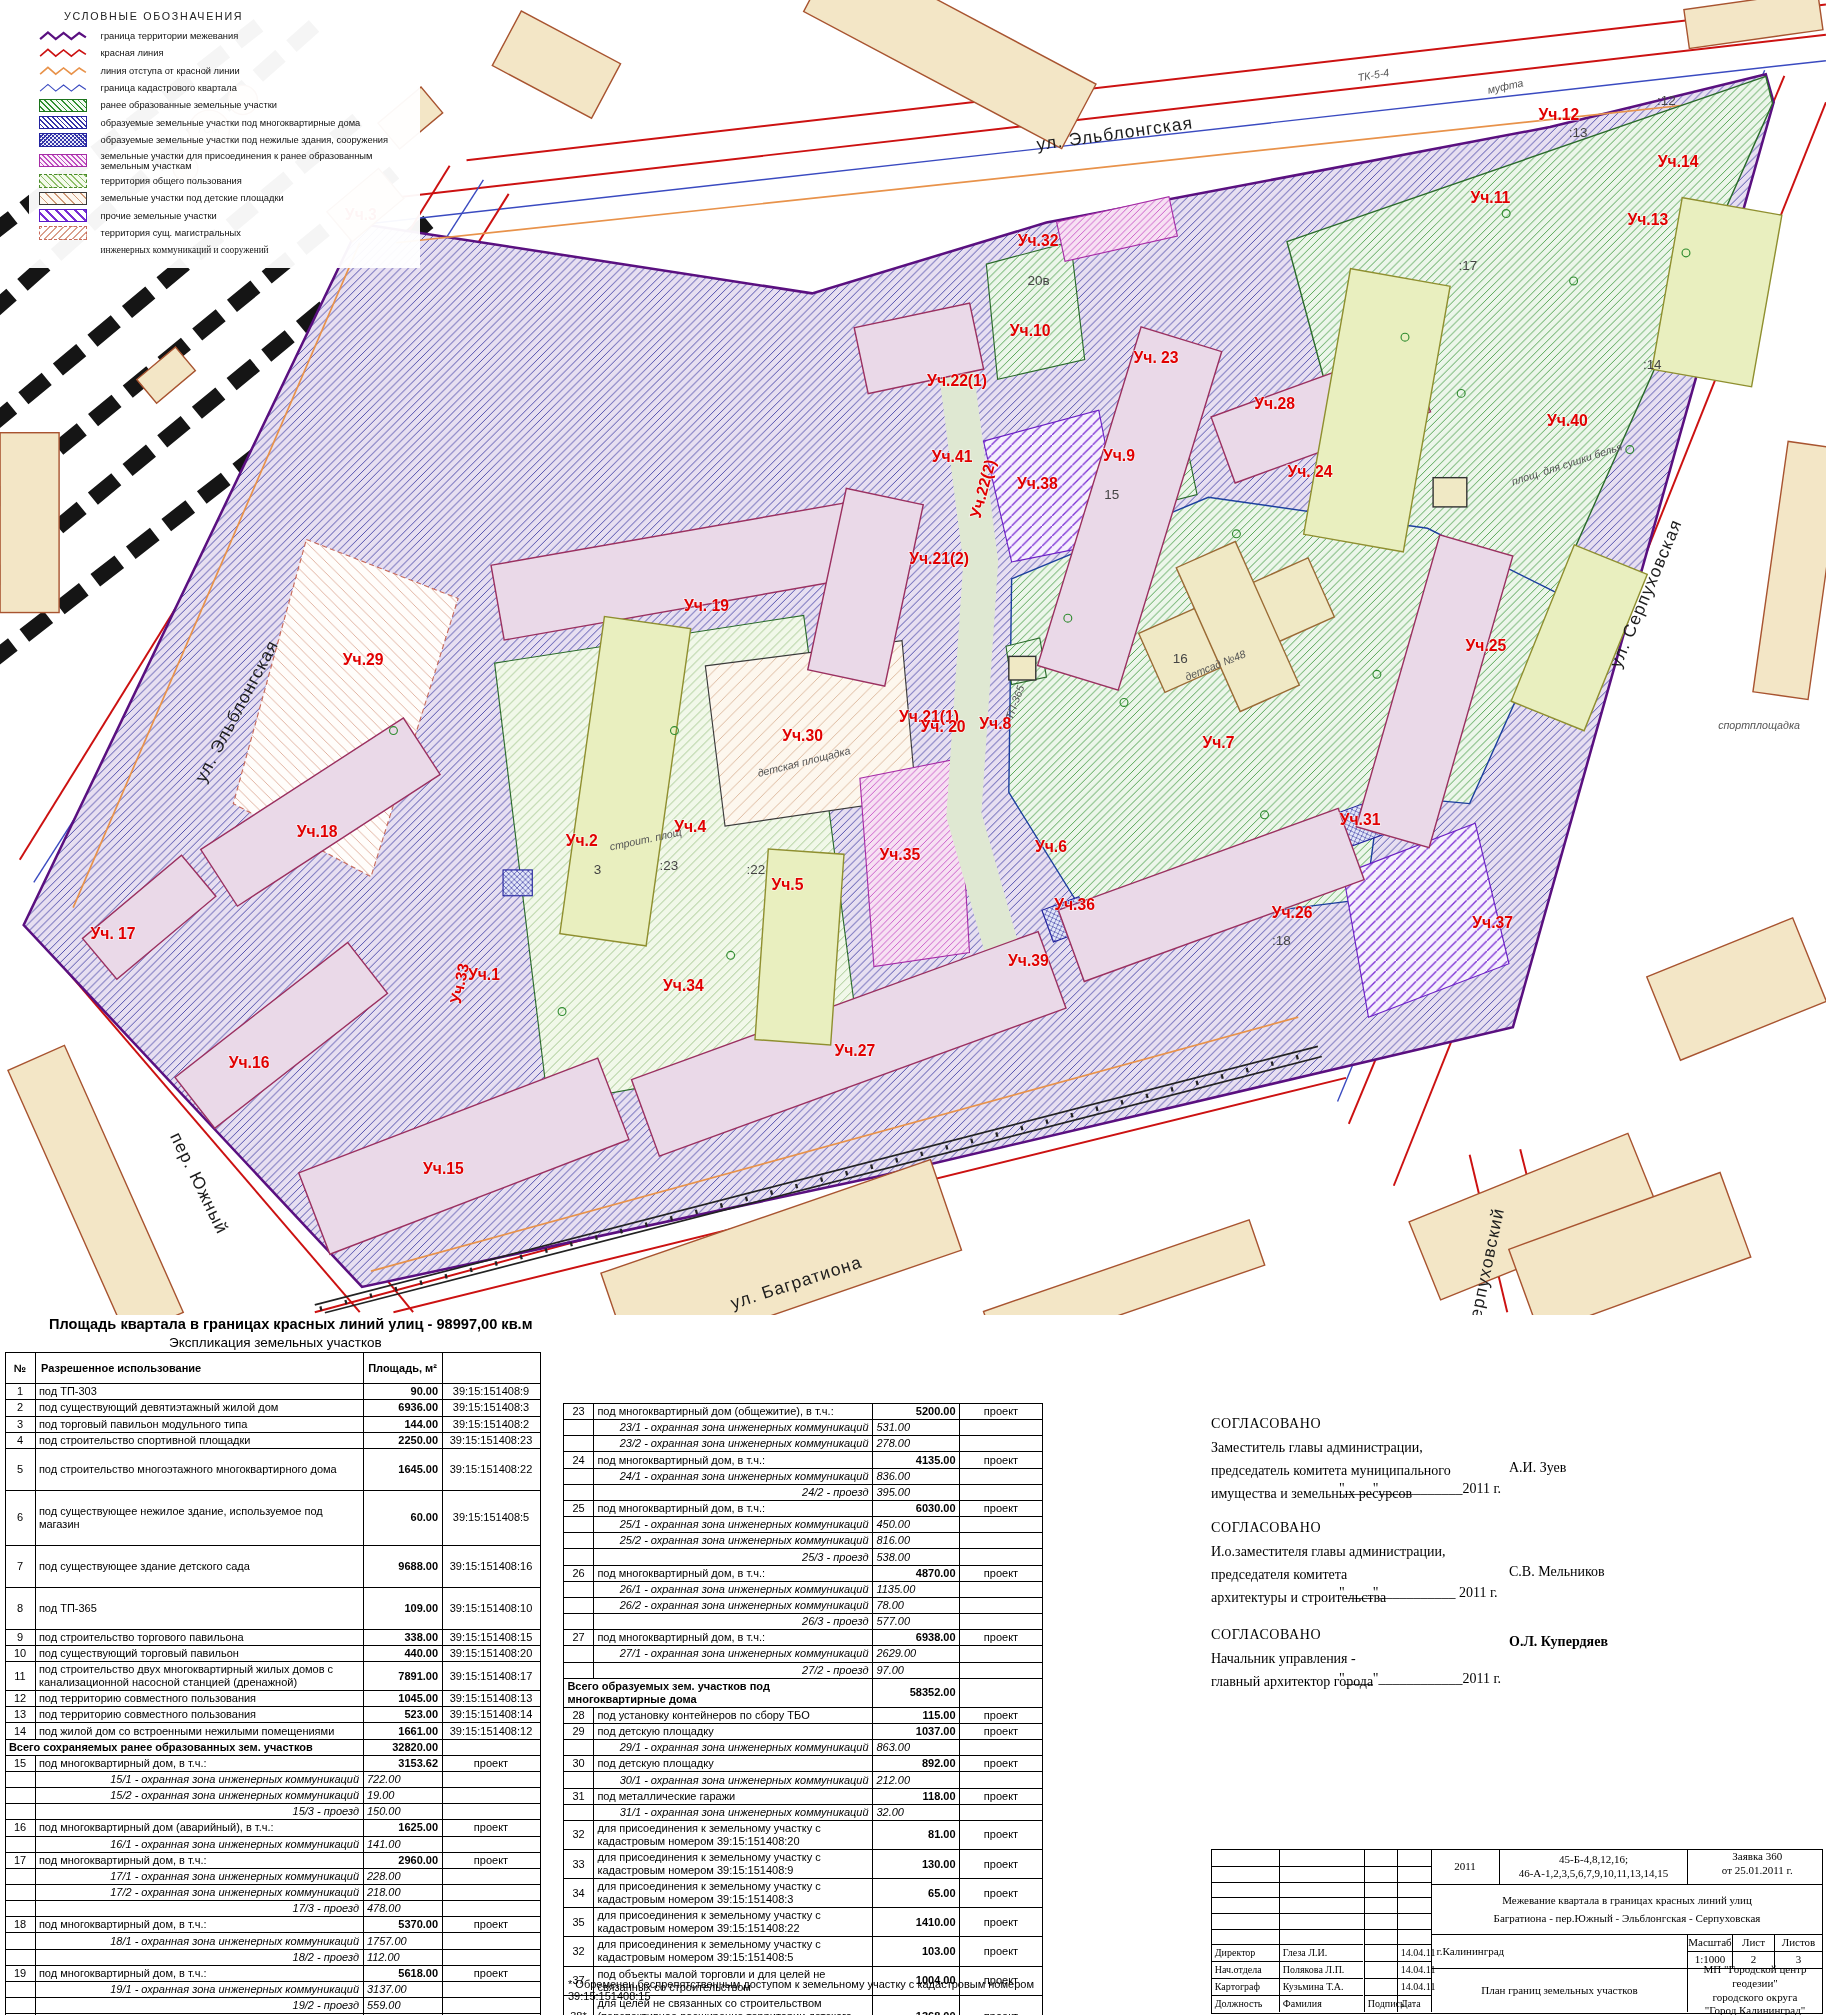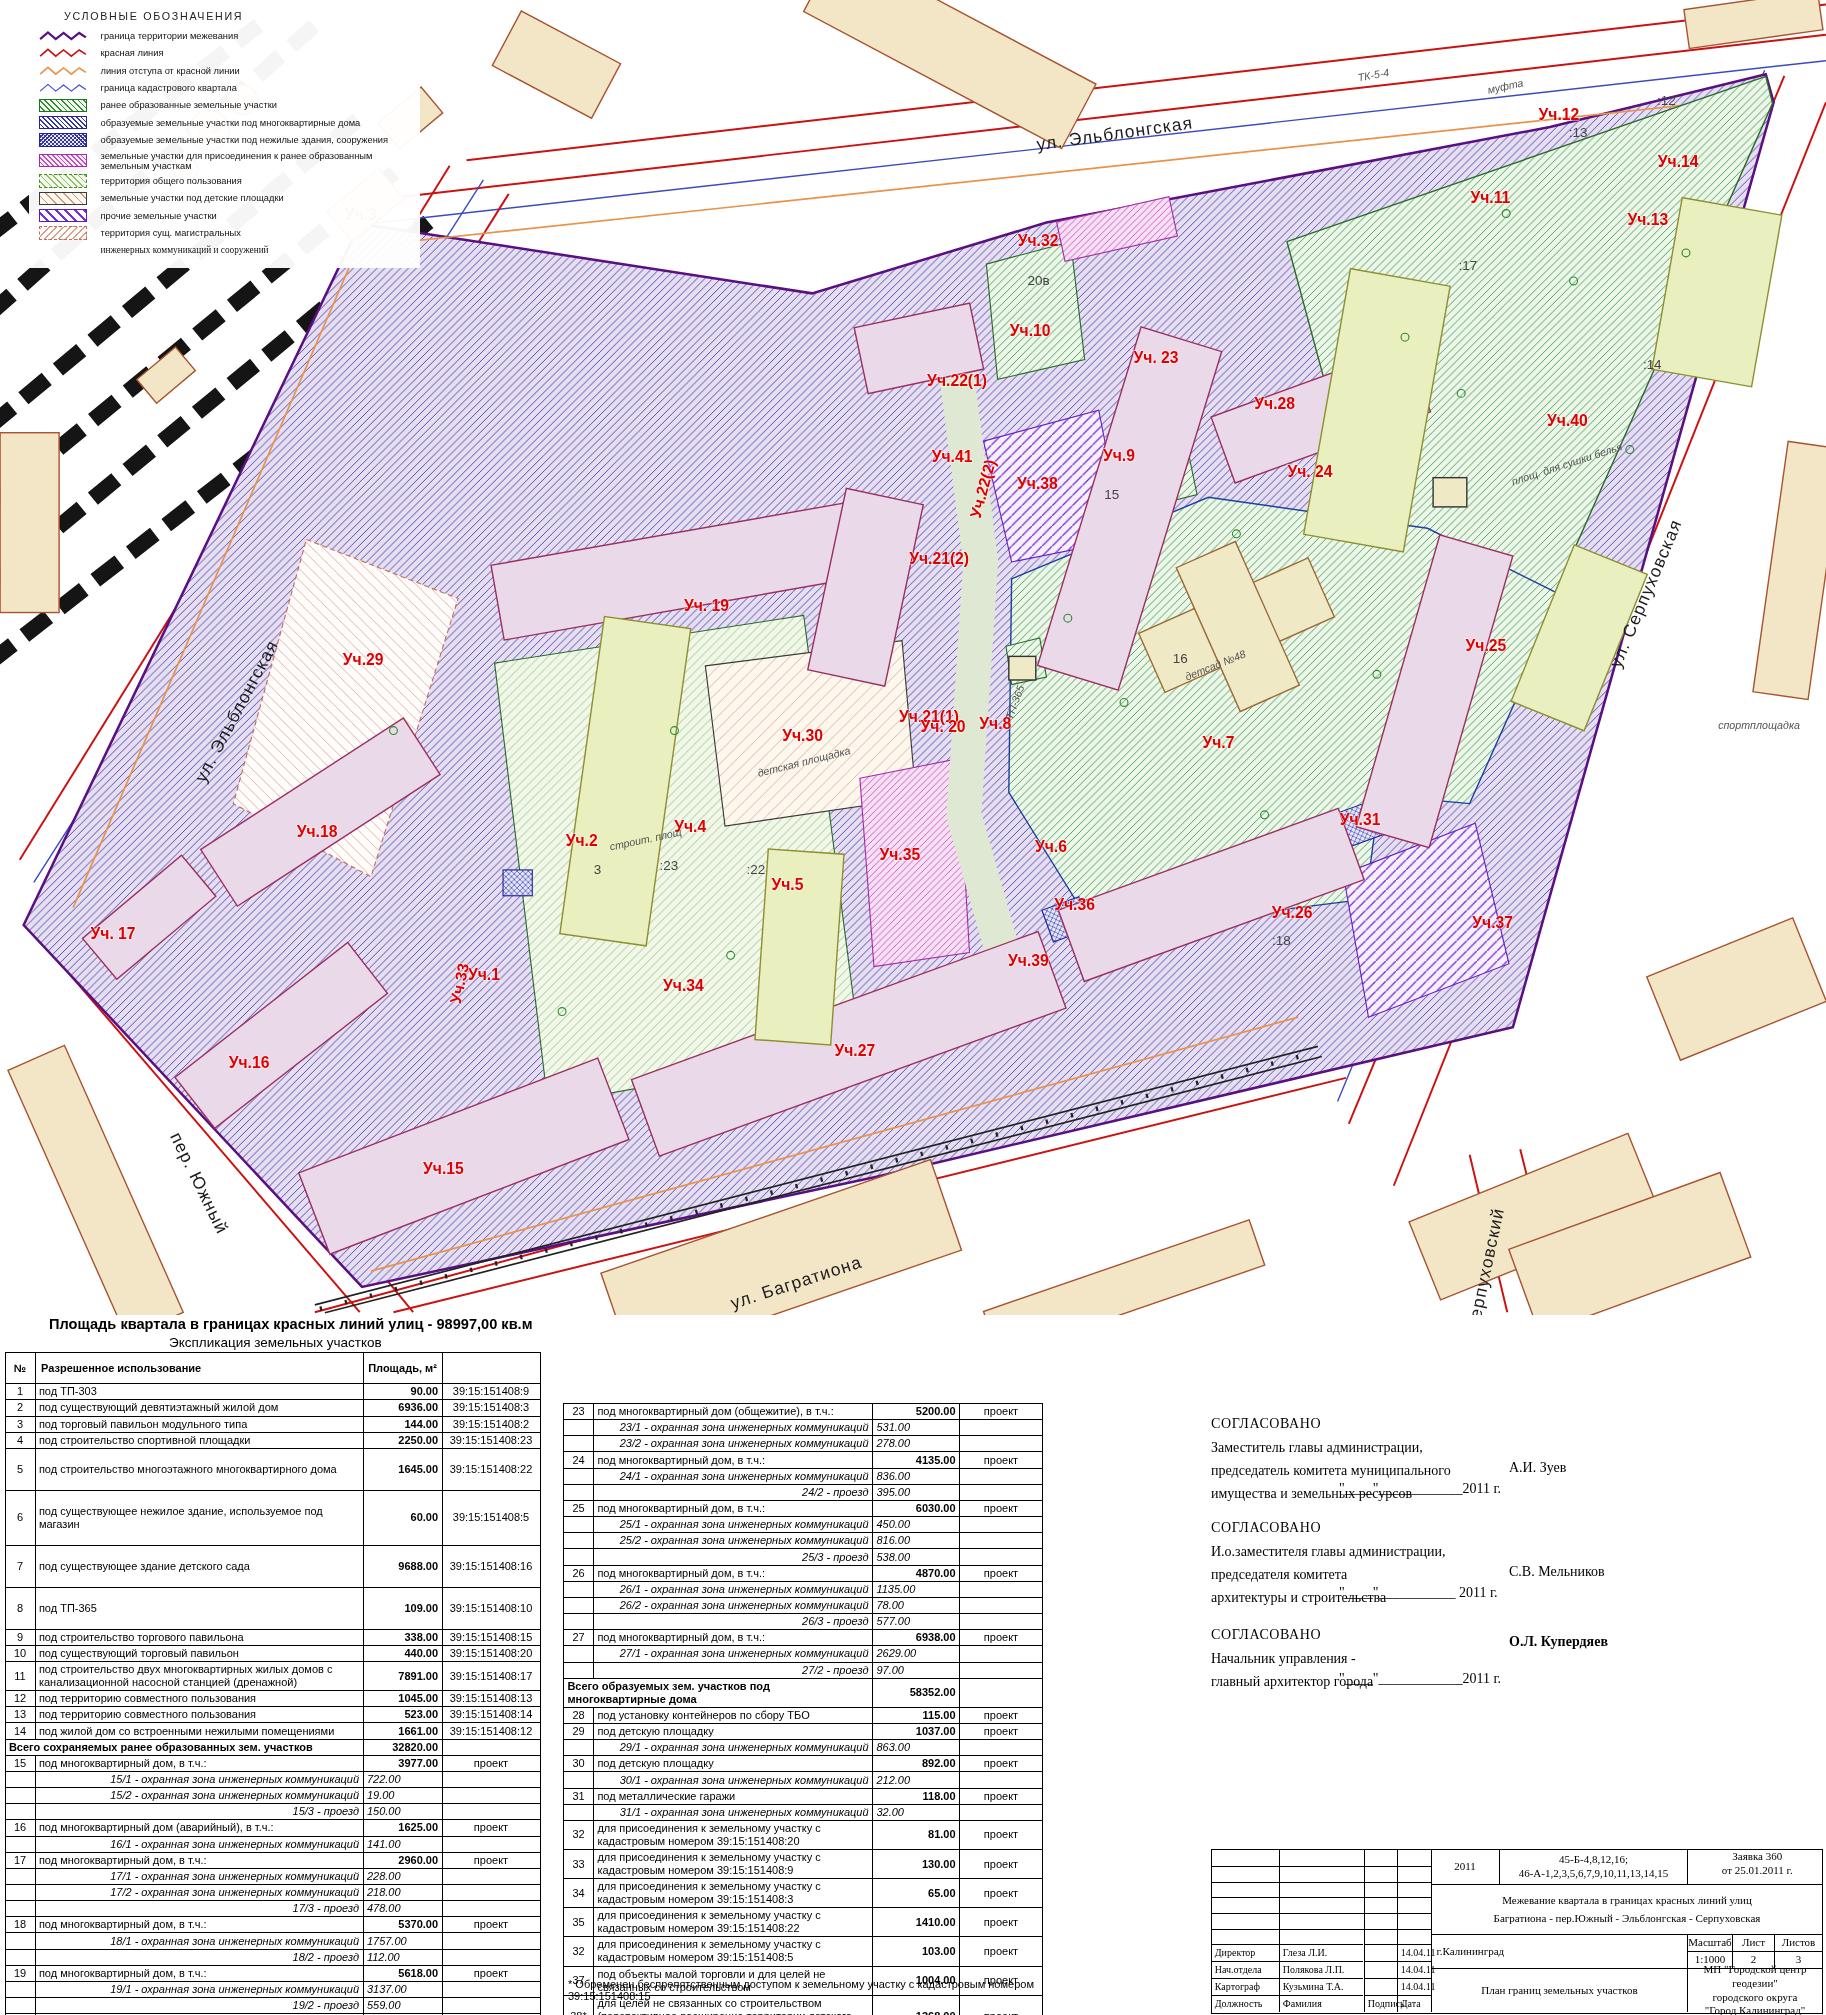--- a/index.html
+++ b/index.html
@@ -477,21 +477,21 @@
         <td class="c">39:15:151408:15</td>
       </tr>
       <tr class="m">
         <td class="n">10</td>
         <td class="u">под существующий торговый павильон</td>
         <td class="a">440.00</td>
         <td class="c">39:15:151408:20</td>
       </tr>
       <tr class="m">
         <td class="n">11</td>
-        <td class="u">под строительство двух многоквартирных жилых домов с канализационной насосной станцией (дренажной)</td>
+        <td class="u">под строительство двух многоквартирный жилых домов с канализационной насосной станцией (дренажной)</td>
         <td class="a">7891.00</td>
         <td class="c">39:15:151408:17</td>
       </tr>
       <tr class="m">
         <td class="n">12</td>
         <td class="u">под территорию совместного пользования</td>
         <td class="a">1045.00</td>
         <td class="c">39:15:151408:13</td>
       </tr>
       <tr class="m">
@@ -507,21 +507,21 @@
         <td class="c">39:15:151408:12</td>
       </tr>
       <tr class="t">
         <td colspan="2" class="u">Всего сохраняемых ранее образованных зем. участков</td>
         <td class="a">32820.00</td>
         <td class="c"></td>
       </tr>
       <tr class="m">
         <td class="n">15</td>
         <td class="u">под многоквартирный дом, в т.ч.:</td>
-        <td class="a">3977.00</td>
+        <td class="a">3153.62</td>
         <td class="c">проект</td>
       </tr>
       <tr class="s">
         <td class="n"></td>
         <td class="u">15/1 - охранная зона инженерных коммуникаций</td>
         <td class="a">722.00</td>
         <td class="c"></td>
       </tr>
       <tr class="s">
         <td class="n"></td>

